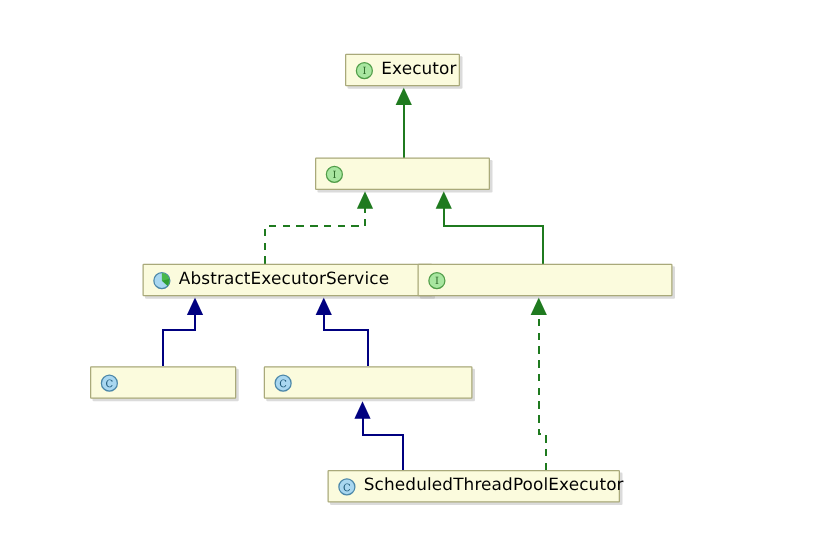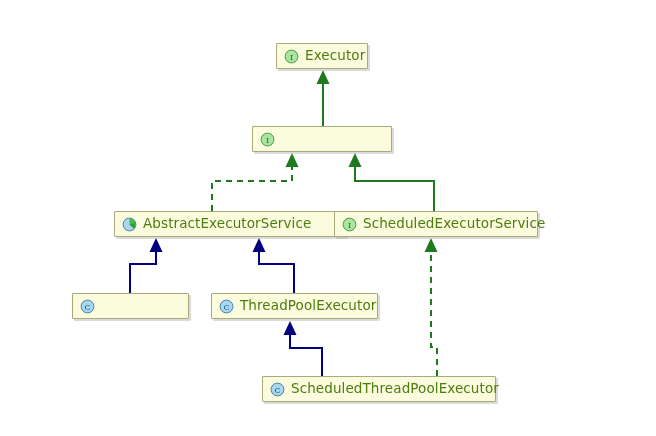--- a/index.html
+++ b/index.html
@@ -35,21 +35,21 @@
     padding: 0 9px 0 7px;
     background: #fbfbdd;
     border: 1px solid #a9a97a;
     border-radius: 1px;
     box-shadow: 2px 2px 0 rgba(160,160,160,0.38);
     white-space: nowrap;
     z-index: 3;
   }
   .uml-node .node-label {
     font-size: 13.5px;
-    color: #4d7c0f;
+    color: #000000;
     letter-spacing: 0.1px;
     line-height: 1;
     padding-bottom: 1px;
   }
   .type-icon {
     width: 15px;
     height: 15px;
     flex: 0 0 15px;
     margin-right: 6px;
     position: relative;
@@ -120,38 +120,36 @@
         </span>
         <span class="node-label">AbstractExecutorService</span>
       </div>
       <div class="uml-node" style="left: 334px; top: 211px; width: 204px;">
         <span class="type-icon">
           <svg width="15" height="15" viewBox="0 0 15 15">
             <circle cx="7.5" cy="7.5" r="6.4" fill="#a8e6a0" stroke="#4f9c47" stroke-width="1"></circle>
             <text x="7.5" y="10.6" text-anchor="middle" font-family="DejaVu Serif, serif" font-size="8" fill="#2f6b2b">I</text>
           </svg>
         </span>
-        <span class="node-label">ScheduledExecutorService</span>
       </div>
       <div class="uml-node" style="left: 72px; top: 293px; width: 117px;">
         <span class="type-icon">
           <svg width="15" height="15" viewBox="0 0 15 15">
             <circle cx="7.5" cy="7.5" r="6.4" fill="#a9d7f0" stroke="#4a86a8" stroke-width="1"></circle>
             <text x="7.5" y="10.6" text-anchor="middle" font-family="DejaVu Serif, serif" font-size="8" fill="#1d5878">C</text>
           </svg>
         </span>
       </div>
       <div class="uml-node" style="left: 211px; top: 293px; width: 167px;">
         <span class="type-icon">
           <svg width="15" height="15" viewBox="0 0 15 15">
             <circle cx="7.5" cy="7.5" r="6.4" fill="#a9d7f0" stroke="#4a86a8" stroke-width="1"></circle>
             <text x="7.5" y="10.6" text-anchor="middle" font-family="DejaVu Serif, serif" font-size="8" fill="#1d5878">C</text>
           </svg>
         </span>
-        <span class="node-label">ThreadPoolExecutor</span>
       </div>
       <div class="uml-node" style="left: 262px; top: 376px; width: 234px;">
         <span class="type-icon">
           <svg width="15" height="15" viewBox="0 0 15 15">
             <circle cx="7.5" cy="7.5" r="6.4" fill="#a9d7f0" stroke="#4a86a8" stroke-width="1"></circle>
             <text x="7.5" y="10.6" text-anchor="middle" font-family="DejaVu Serif, serif" font-size="8" fill="#1d5878">C</text>
           </svg>
         </span>
         <span class="node-label">ScheduledThreadPoolExecutor</span>
       </div>

